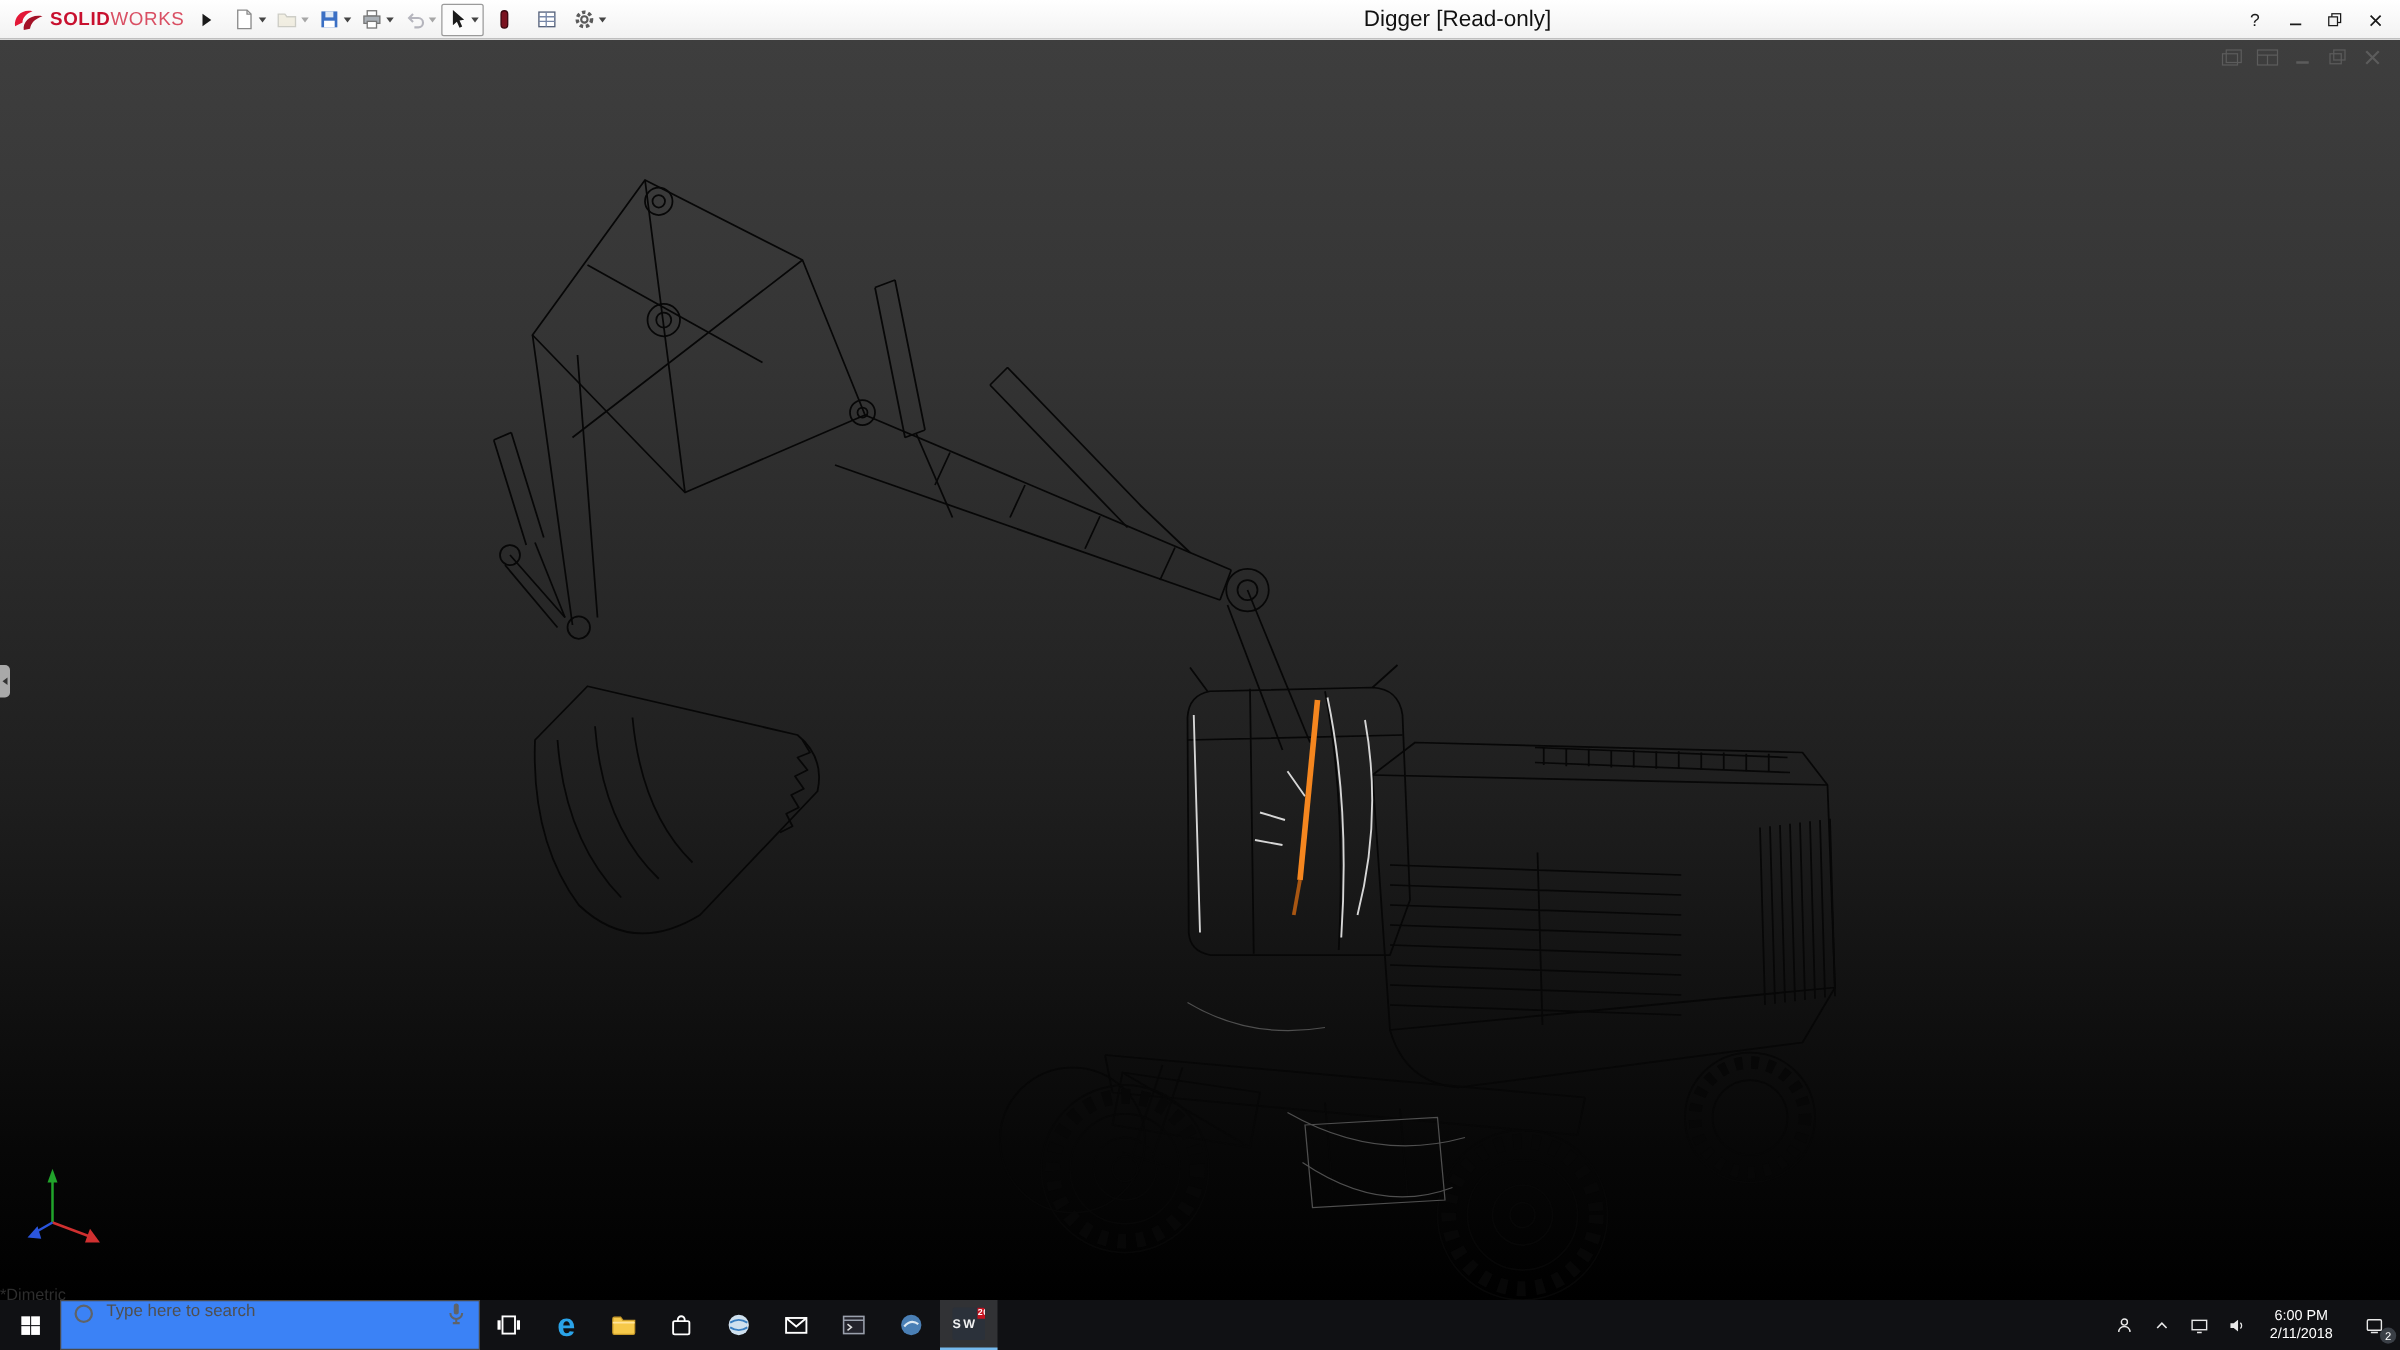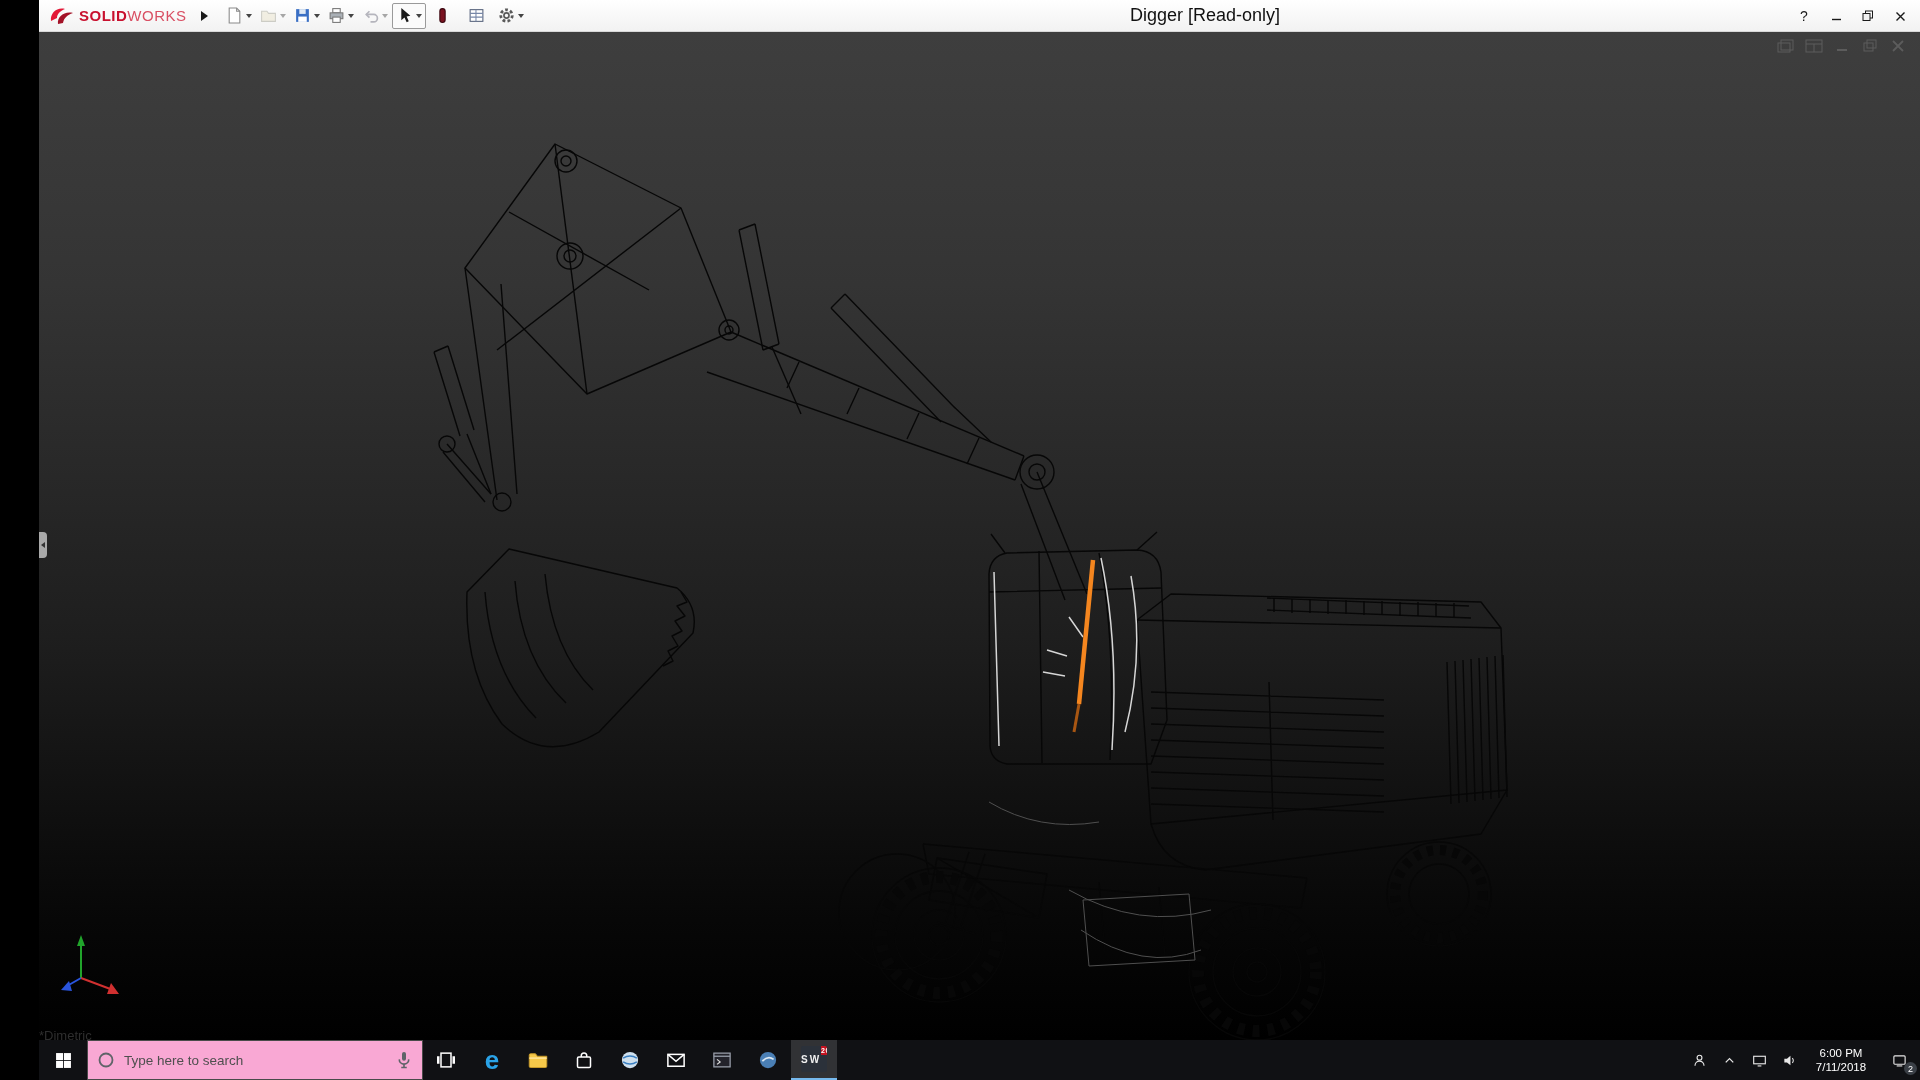--- a/index.html
+++ b/index.html
@@ -1,18 +1,18 @@
 <!DOCTYPE html>
 <html><head>
 <meta charset="utf-8">
 <style>
   * { margin:0; padding:0; box-sizing:border-box; }
   html,body { width:1920px; height:1080px; overflow:hidden; background:#000;
               font-family:"Liberation Sans", sans-serif; }
-  .screen { width:1920px; height:1080px; display:flex; flex-direction:column;padding-left:39px; }
+  .screen { width:1920px; height:1080px; display:flex; flex-direction:column; }
 
   
   .titlebar { height:32px; background:linear-gradient(#ffffff,#f2f2f2);
               border-bottom:1px solid #d8d8d8; display:flex; align-items:center;
               position:relative; flex:0 0 32px; }
   .logo { display:flex; align-items:center; gap:4px; padding:0 6px 0 10px; }
   .logo-text { font-size:15px; letter-spacing:.5px; white-space:nowrap; }
   .logo-solid { font-weight:800; color:#c8102e; }
   .logo-works { font-weight:300; color:#d94f63; }
   .flyout { width:0; height:0; border-top:5px solid transparent; border-bottom:5px solid transparent;
@@ -42,22 +42,22 @@
   .panel-tab::after { content:""; width:0; height:0; border-top:3px solid transparent;
                border-bottom:3px solid transparent; border-right:4px solid #333; }
 
   
   .taskbar { height:40px; flex:0 0 40px; background:#101114; display:flex; align-items:stretch; }
   .tb-app { width:46px; background:none; border:none; display:flex; align-items:center;
             justify-content:center; cursor:pointer; position:relative; }
   .tb-app.start { width:48px; }
   .tb-app.running { background:rgba(255,255,255,.14); border-bottom:2px solid #76b9ed; }
   .ic20 { width:20px; height:20px; display:block; }
-  .searchbox { width:336px; background:#f9a8d4; border:1px solid #4a4a4a; display:flex;
-               align-items:center; gap:8px; padding:0 8px; }
+  .searchbox { width:336px; background:#3b82f6; border:1px solid #4a4a4a; display:flex;
+               align-items:flex-start; gap:8px; padding:0 8px; }
   .searchbox input { flex:1; border:none; background:transparent; outline:none;
                      font-size:13.5px; color:#333; font-family:"Liberation Sans",sans-serif; }
   .searchbox input::placeholder { color:#4f4f4f; }
   .edge-e { color:#2aa3e8; font-size:26px; font-weight:bold; line-height:1; }
   .sw-icon { width:26px; height:26px; background:#2b313a; border-radius:2px; overflow:hidden;
              display:flex; }
   .sw-top { flex:1; color:#f0f0f0; font-size:10px; font-weight:bold; letter-spacing:2px;
             display:flex; align-items:center; justify-content:center; }
   .sw-year { height:9px; background:#c41320; color:#fff; font-size:7px; font-weight:bold;
              display:flex; align-items:center; justify-content:center; letter-spacing:.5px; }
@@ -395,21 +395,21 @@
         </svg>
       </button>
       <button class="tray-btn">
         <svg class="ic14" viewBox="0 0 16 16">
           <path d="M2.5 6v4h2.8L9 13V3L5.3 6Z" fill="#e8e8e8"></path>
           <path d="M11 5.5a3.5 3.5 0 0 1 0 5" fill="none" stroke="#e8e8e8" stroke-width="1.1"></path>
         </svg>
       </button>
       <button class="clock">
         <span>6:00 PM</span>
-        <span>7/11/2018</span>
+        <span>2/11/2018</span>
       </button>
       <button class="tray-btn action-center">
         <svg class="ic14" viewBox="0 0 16 16">
           <rect x="2" y="3" width="12" height="9" rx="1" fill="none" stroke="#e8e8e8" stroke-width="1.2"></rect>
           <path d="M5 13.8h6" stroke="#e8e8e8" stroke-width="1.2"></path>
         </svg>
         <span class="badge">2</span>
       </button>
     </div>
   </footer>

